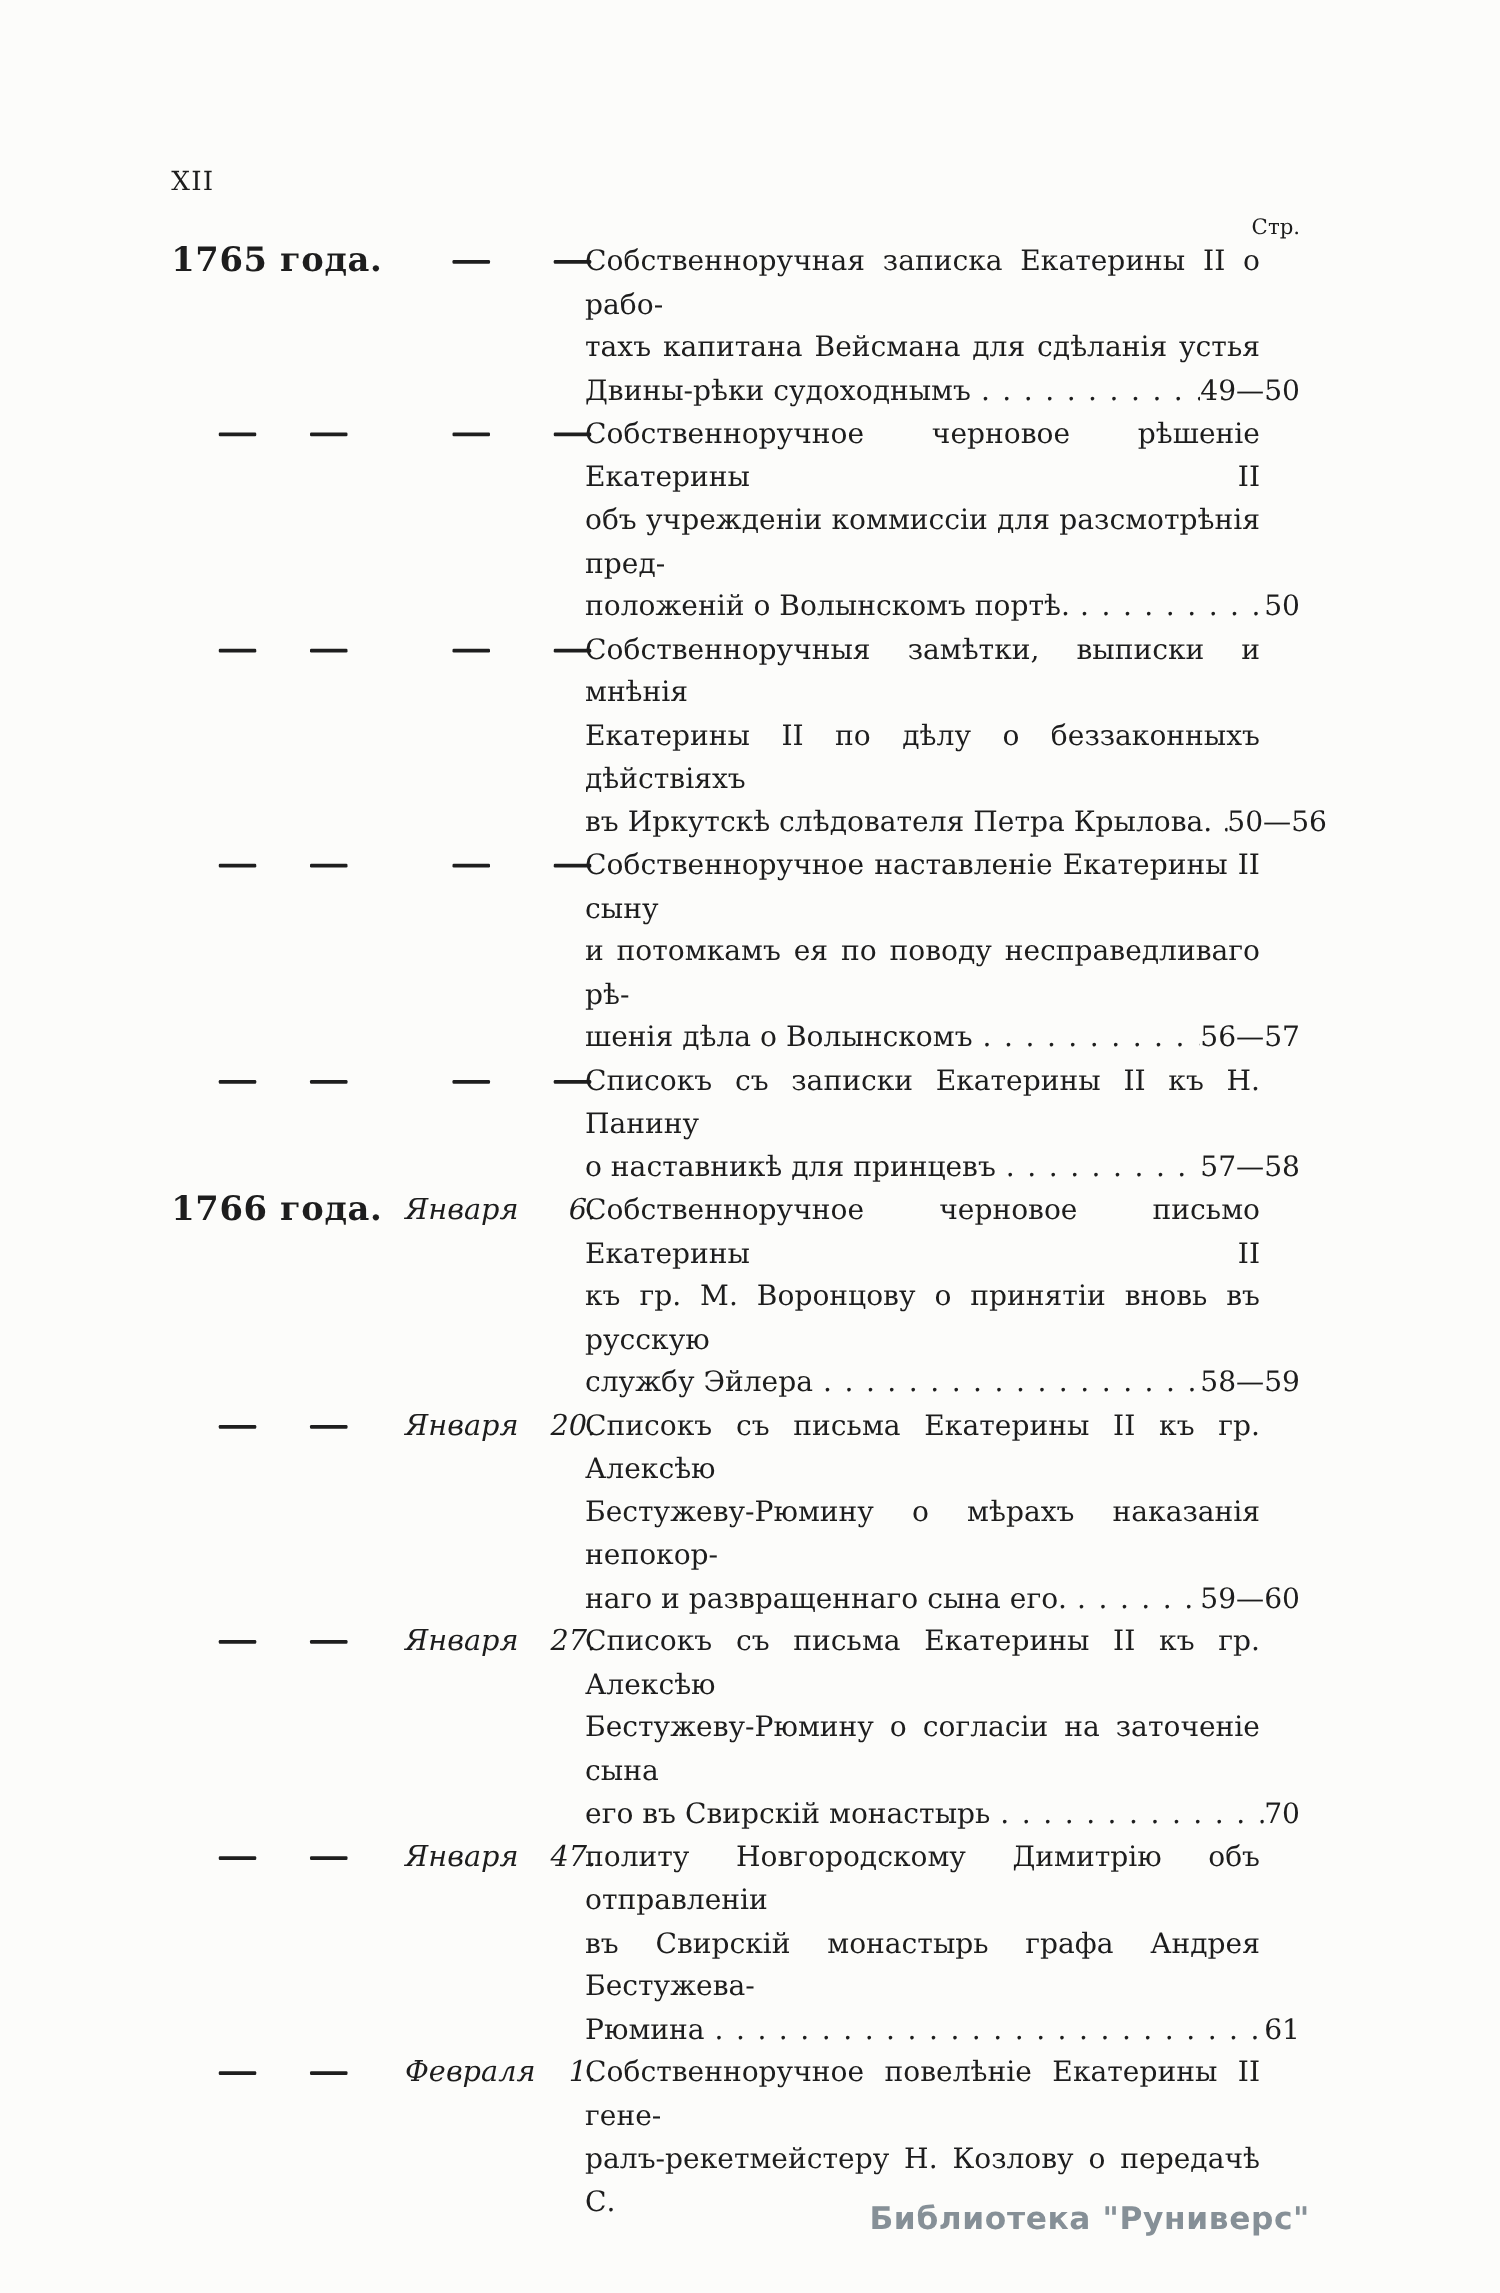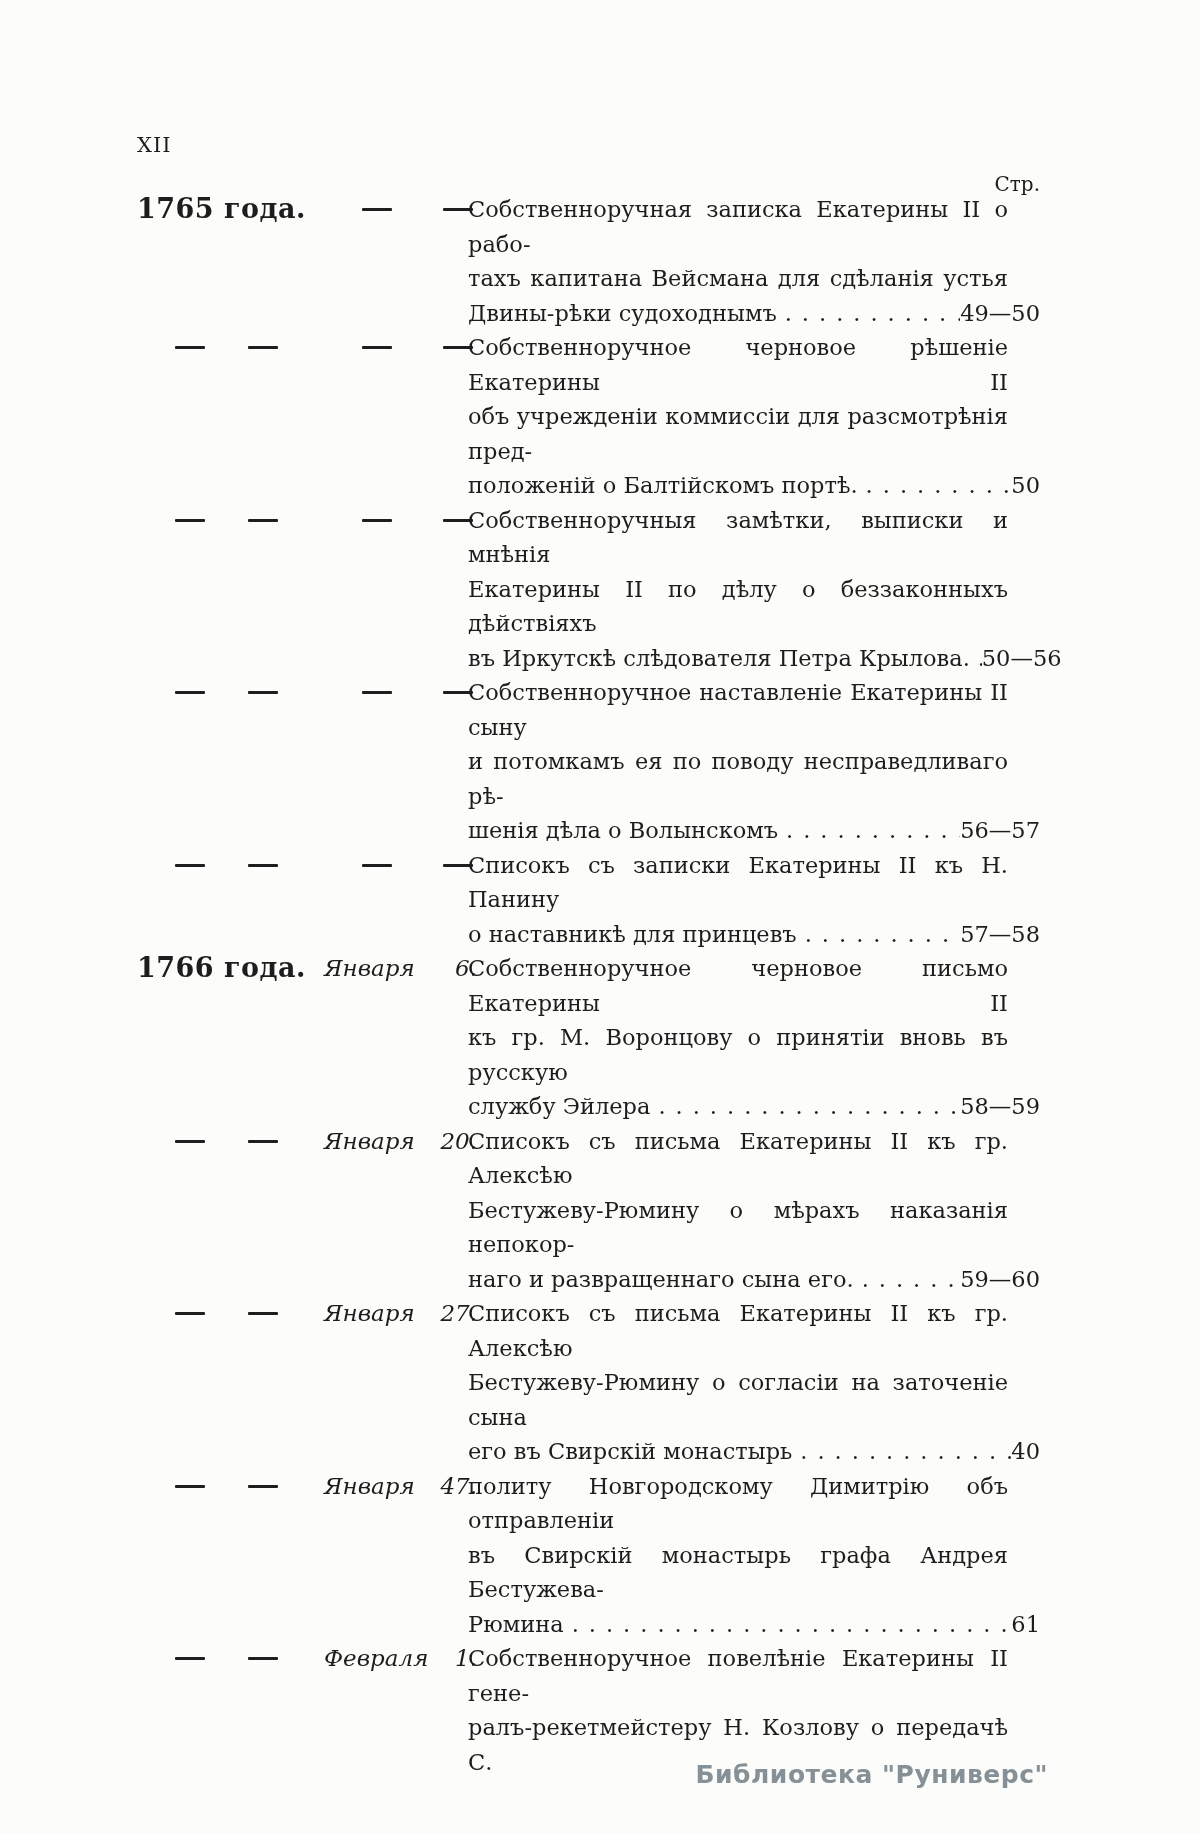--- a/index.html
+++ b/index.html
@@ -10,21 +10,21 @@
     overflow:hidden;
     font-family:"DejaVu Serif","Liberation Serif",serif;
     color:#1d1d1d;
   }
   .folio{
     position:absolute;left:137px;top:133px;
     font-size:21px;letter-spacing:1px;
   }
   .col-header{
     position:absolute;right:160px;top:172px;
-    font-size:20px;
+    font-size:17px;
   }
   .toc{
     position:absolute;left:137px;top:192px;
     width:903px;
     font-size:22.5px;line-height:34.5px;
   }
   .entry{display:flex;align-items:flex-start;}
   .meta{flex:none;width:318px;display:flex;}
   .cell-year{flex:none;width:163px;display:flex;}
   .cell-year.year{
@@ -104,21 +104,21 @@
             <span class="dash"></span>
           </div>
           <div class="cell-day">
             <span class="dash"></span>
           </div>
         </div>
         <div class="body">
           <div class="line j">Собственноручное черновое рѣшеніе Екатерины II</div>
           <div class="line j">объ учрежденіи коммиссіи для разсмотрѣнія пред-</div>
           <div class="line last">
-            <span class="t">положеній о Балтійскомъ портѣ.</span>
+            <span class="t">положеній о Волынскомъ портѣ.</span>
             <span class="leader">................................................................................</span>
             <span class="pages">50</span>
           </div>
         </div>
       </div>
       <div class="entry">
         <div class="meta">
           <div class="cell-year">
             <span class="dash d1"></span>
             <span class="dash d2"></span>
@@ -228,21 +228,21 @@
           </div>
           <div class="cell-month"><span class="month">Января</span></div>
           <div class="cell-day"><span class="day">27.</span></div>
         </div>
         <div class="body">
           <div class="line j">Списокъ съ письма Екатерины II къ гр. Алексѣю</div>
           <div class="line j">Бестужеву-Рюмину о согласіи на заточеніе сына</div>
           <div class="line last">
             <span class="t">его въ Свирскій монастырь</span>
             <span class="leader">................................................................................</span>
-            <span class="pages">40</span>
+            <span class="pages">70</span>
           </div>
         </div>
       </div>
       <div class="entry">
         <div class="meta">
           <div class="cell-year">
             <span class="dash d1"></span>
             <span class="dash d2"></span>
           </div>
           <div class="cell-month"><span class="month">Января</span></div>

